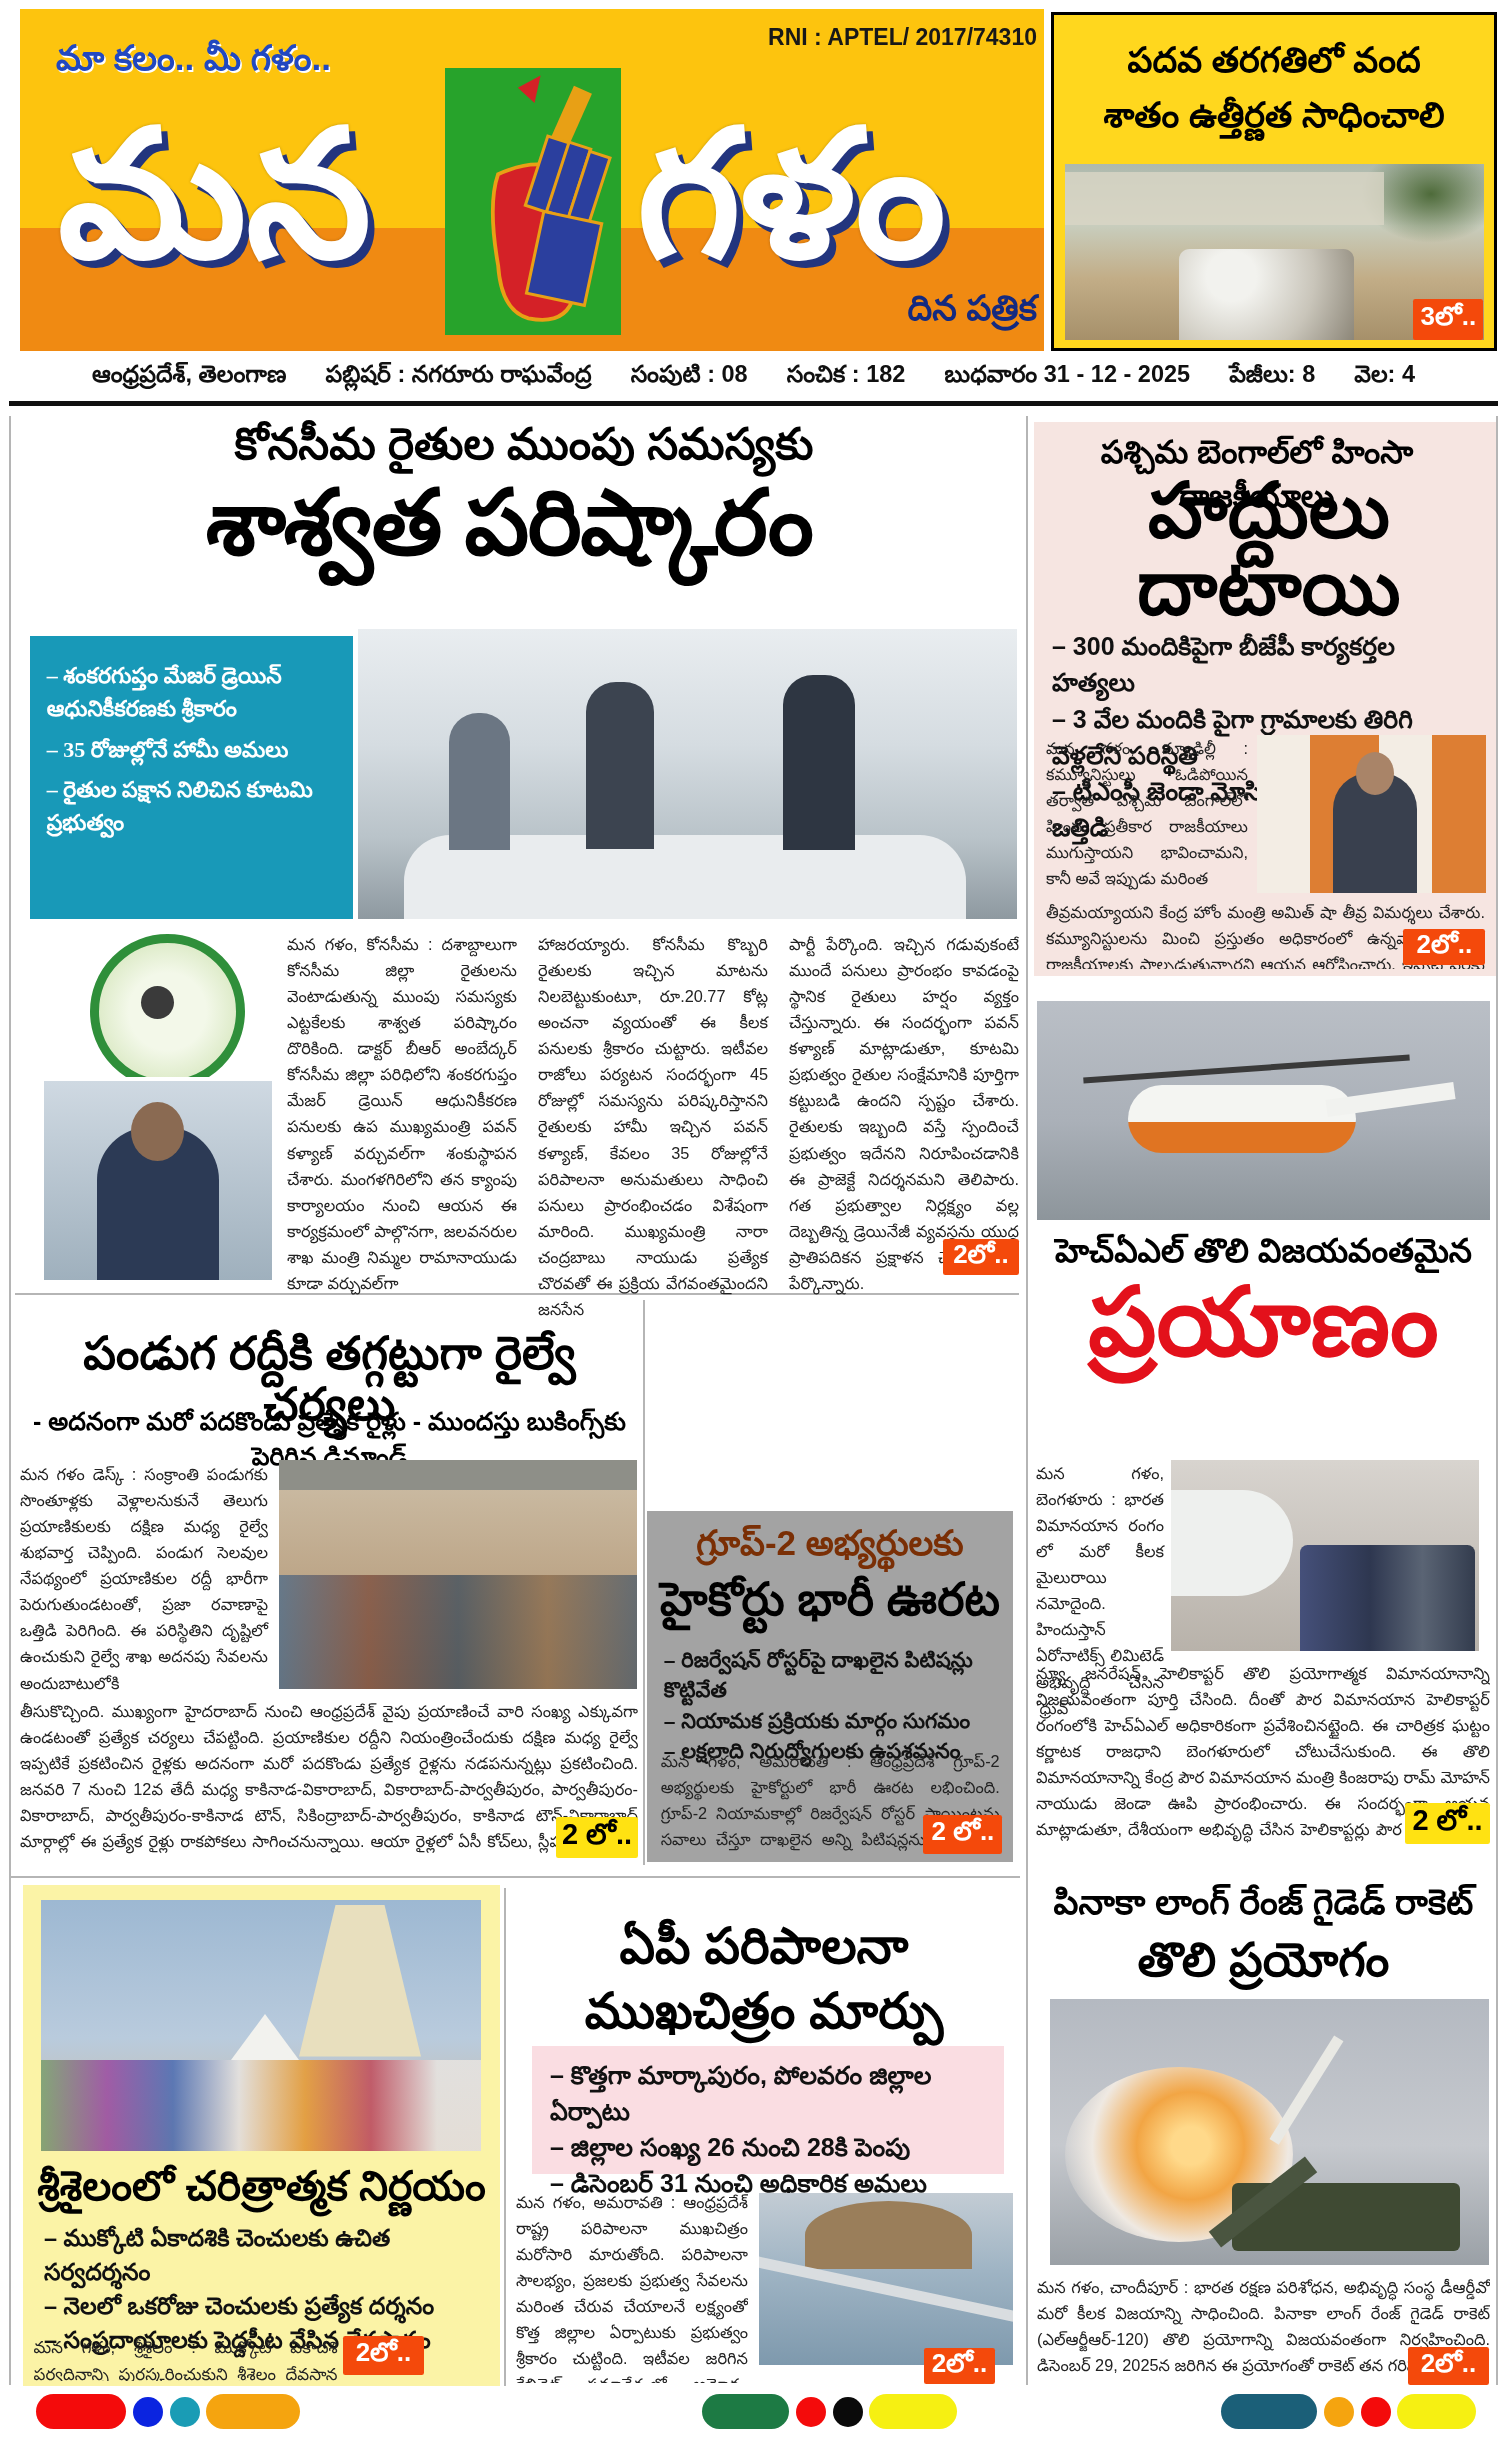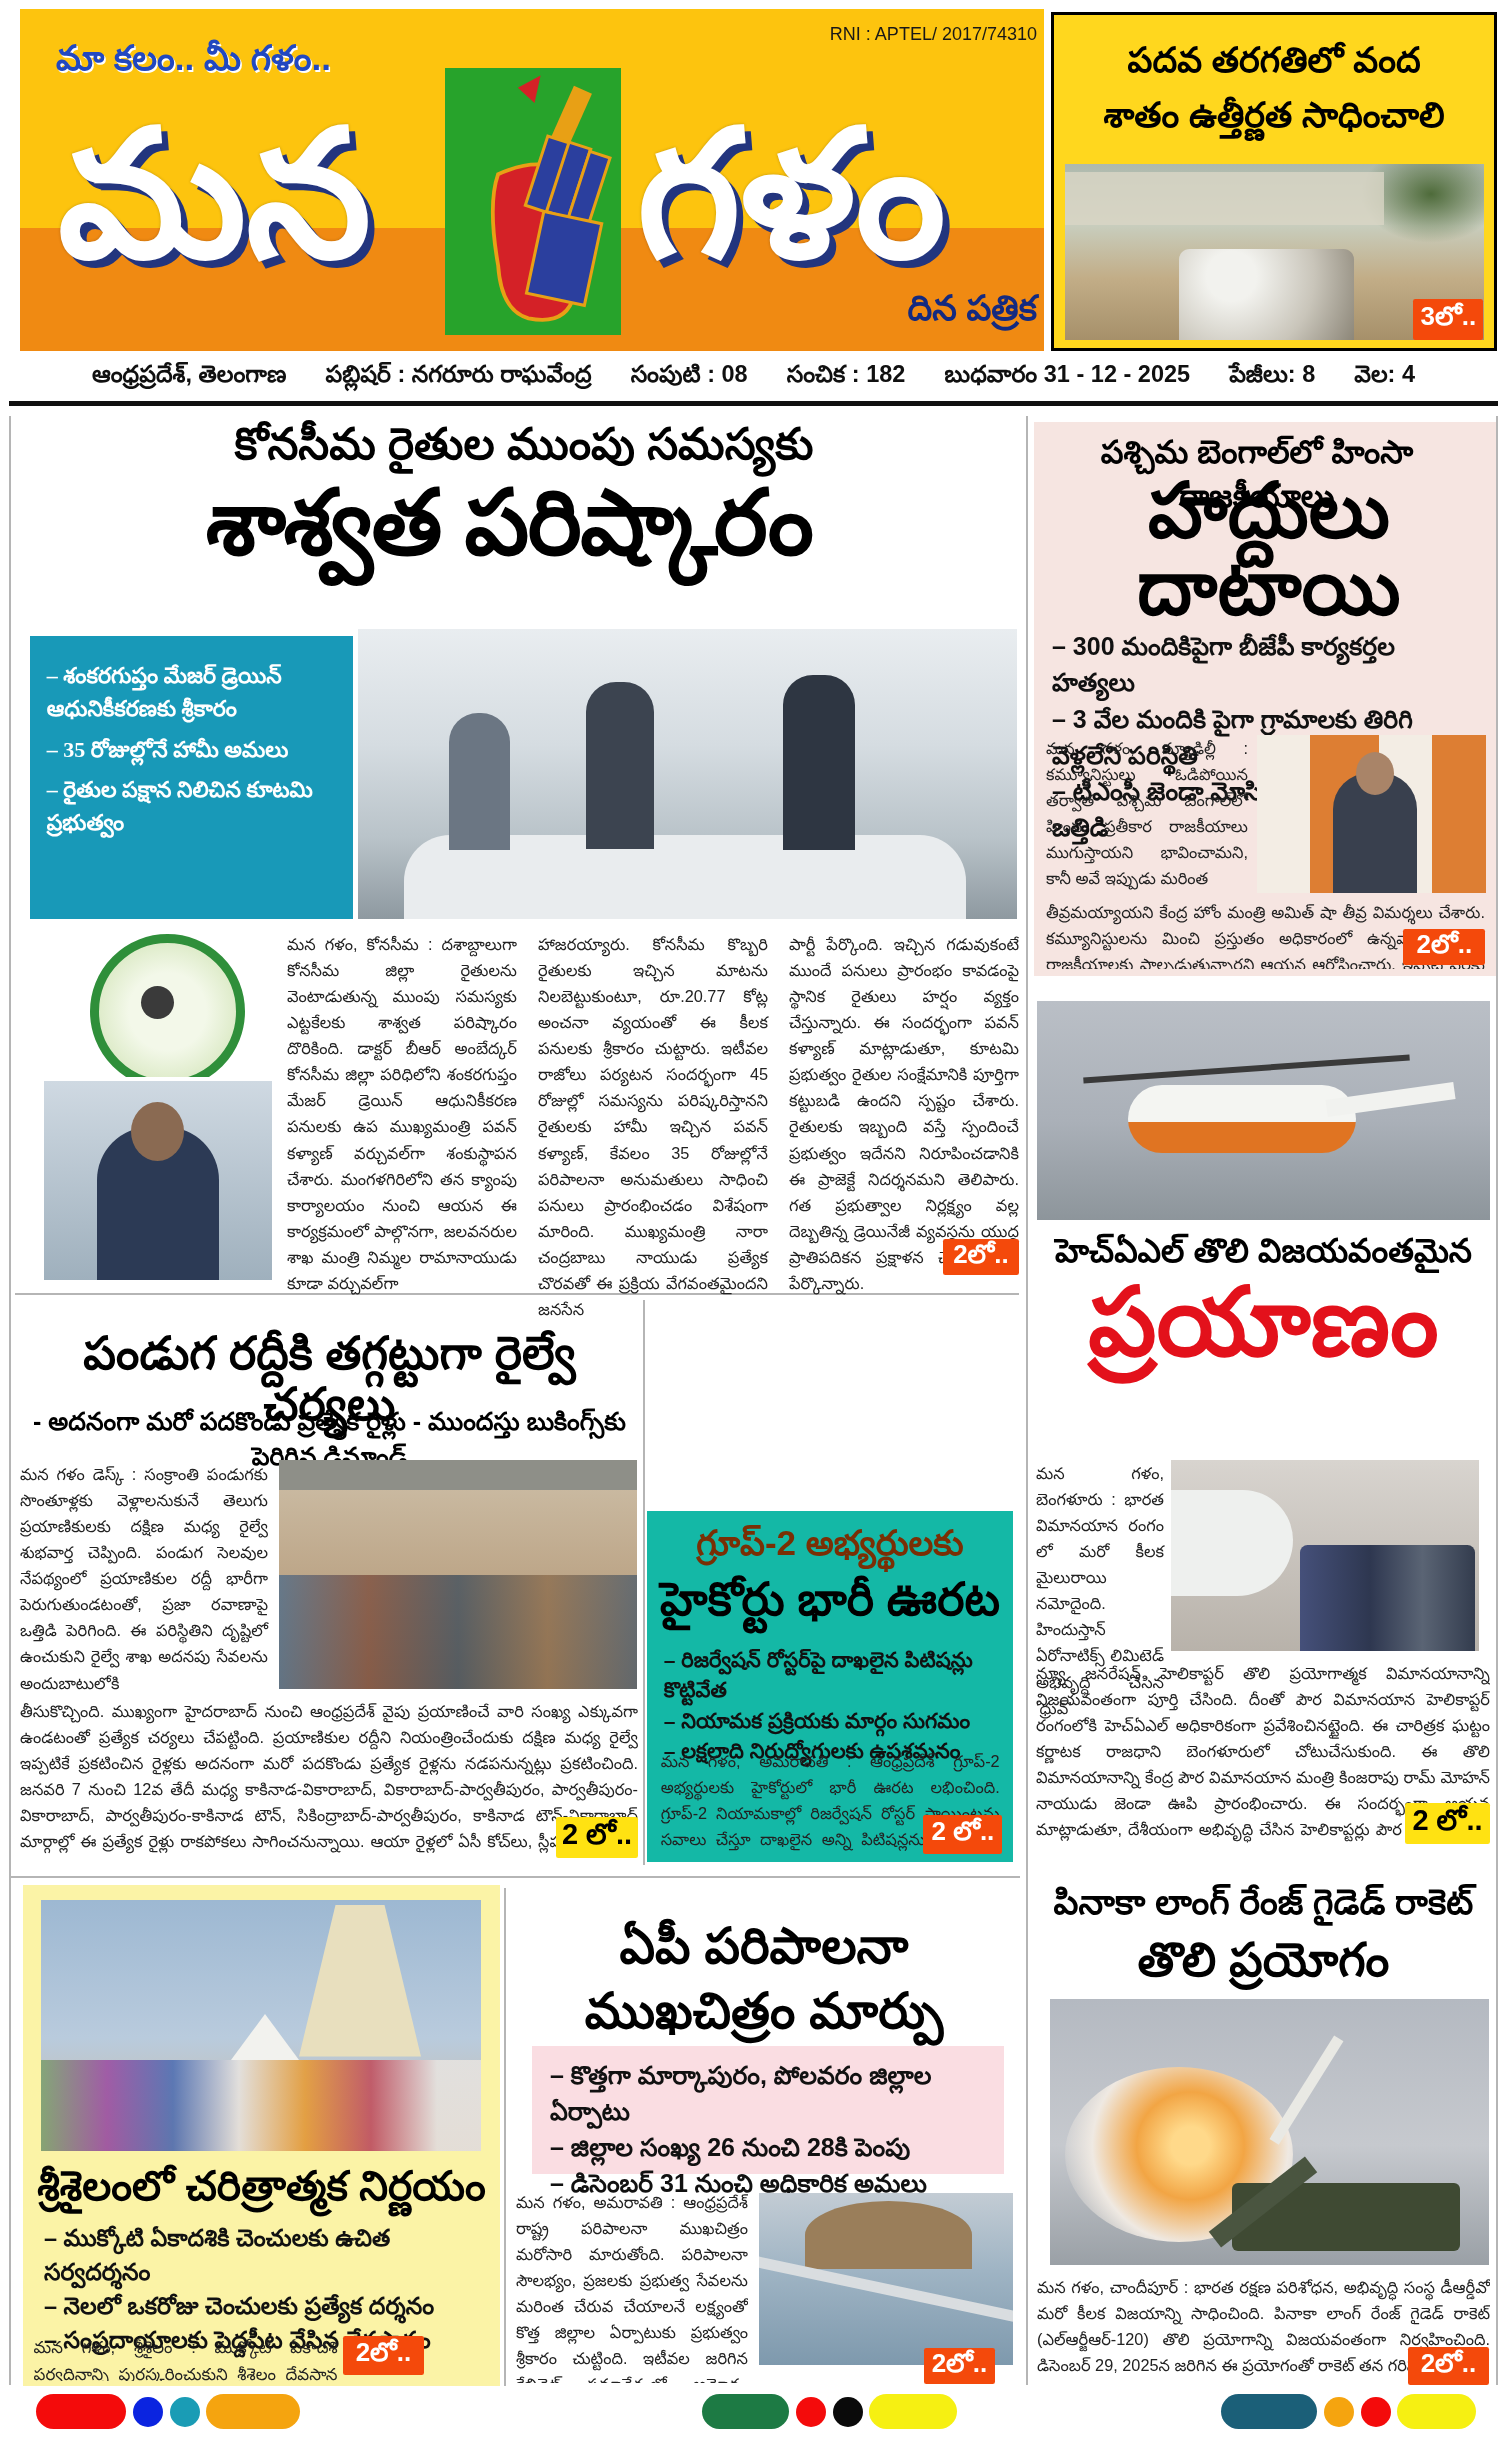--- a/index.html
+++ b/index.html
@@ -7,21 +7,21 @@
         font-family:"Liberation Sans",sans-serif;color:#1c1c1c;}
   .abs{position:absolute;}
   .b{font-weight:bold;}
   .ctr{text-align:center;}
   
   .mast{background:linear-gradient(180deg,#fdc40e 0 64%,#f08a12 64% 100%);}
   .slogan{color:#2148c0;font-size:35px;font-weight:bold;text-shadow:1.5px 1.5px 0 #ffffff;}
   .mast-title{color:#ffffff;font-weight:bold;font-size:178px;line-height:1;
               text-shadow:6.8px 6.8px 0 #23357e,0 0 3px rgba(0,0,0,.25);}
   .green-box{background:#27a32b;}
-  .rni{font-size:18px;font-weight:normal;color:#181818;}
+  .rni{font-size:23px;font-weight:bold;color:#181818;}
   .daily{font-size:35px;font-weight:bold;color:#142a80;}
   
   .promo{background:#ffd71e;border:3.8px solid #000;}
   .promo-h{font-size:35px;font-weight:bold;color:#000;line-height:1.55;}
   
   .badge{background:#f4490b;color:#fff;font-weight:bold;font-size:26px;
          display:flex;align-items:center;justify-content:center;border-radius:2.3px;}
   .badge.yel{background:#ffe212;color:#000;font-size:29px;}
   
   .infobar{display:flex;align-items:center;justify-content:center;gap:39px;
@@ -38,21 +38,21 @@
   .cols{display:flex;gap:21px;}
   .cols>div{flex:1;}
   
   .pinkbox{background:#f6e5e1;}
   .kicker2{font-size:32px;font-weight:bold;color:#000;}
   .head2{font-size:77px;font-weight:bold;color:#000;line-height:1;}
   .sbul{font-size:25px;font-weight:bold;color:#111;line-height:1.45;}
   .headred{font-size:96px;font-weight:bold;color:#e3111b;line-height:1;}
   .head3{font-size:46px;font-weight:bold;color:#000;line-height:1.1;}
   .subhead{font-size:25px;font-weight:bold;color:#000;}
-  .creambox{background:#14b8a6;}
+  .creambox{background:#a3a3a3;}
   .kicker-brown{font-size:35px;font-weight:bold;color:#7a2f05;}
   .head4{font-size:46px;font-weight:bold;color:#000;}
   .yellowbox{background:#fbf3a6;}
   .pinkbullets{background:#fadde2;}
   .head5{font-size:50px;font-weight:bold;color:#000;line-height:1.3;}
   
   .photo{overflow:hidden;position:absolute;}
   .ph-conf{background:linear-gradient(180deg,#e9edf0 0%,#d5dce1 40%,#b9c3c9 72%,#8e99a0 100%);}
   .ph-school{background:linear-gradient(180deg,#aeb9ad 0%,#c8cdbd 35%,#c2ad87 65%,#a6906a 100%);}
   .ph-bjp{background:repeating-linear-gradient(90deg,#f3ede4 0 53px,#dd7e33 53px 122px);}

